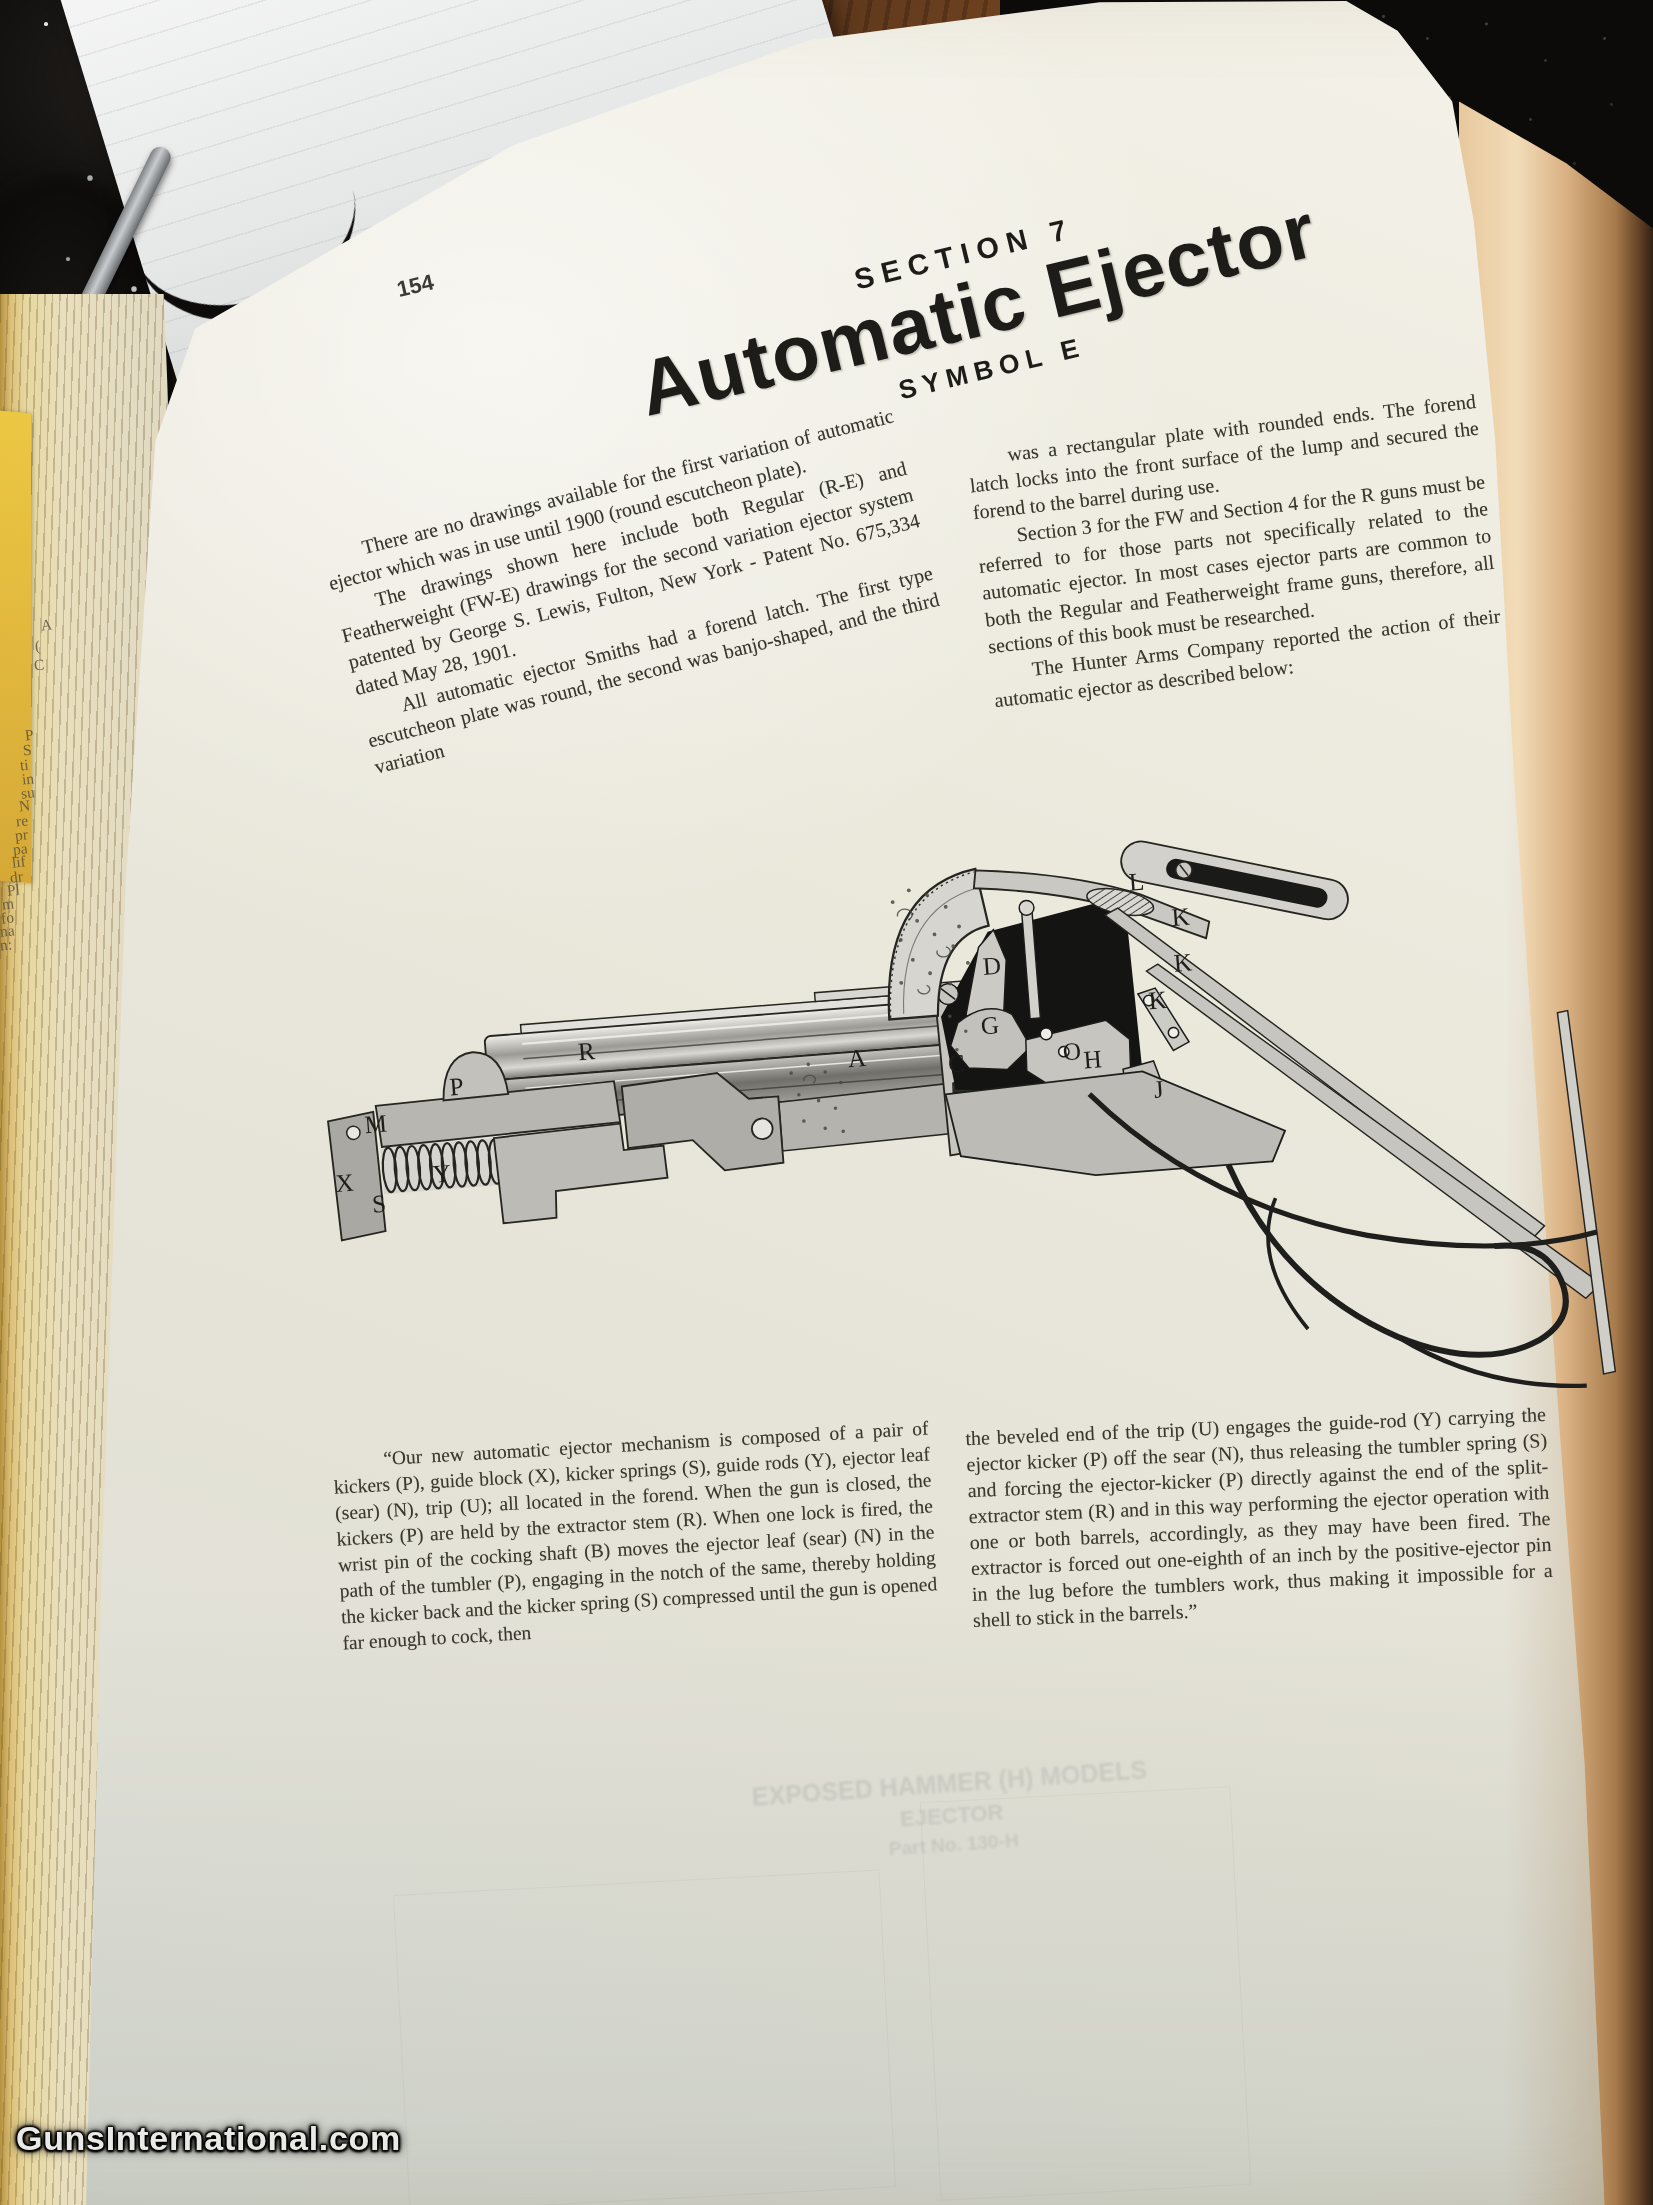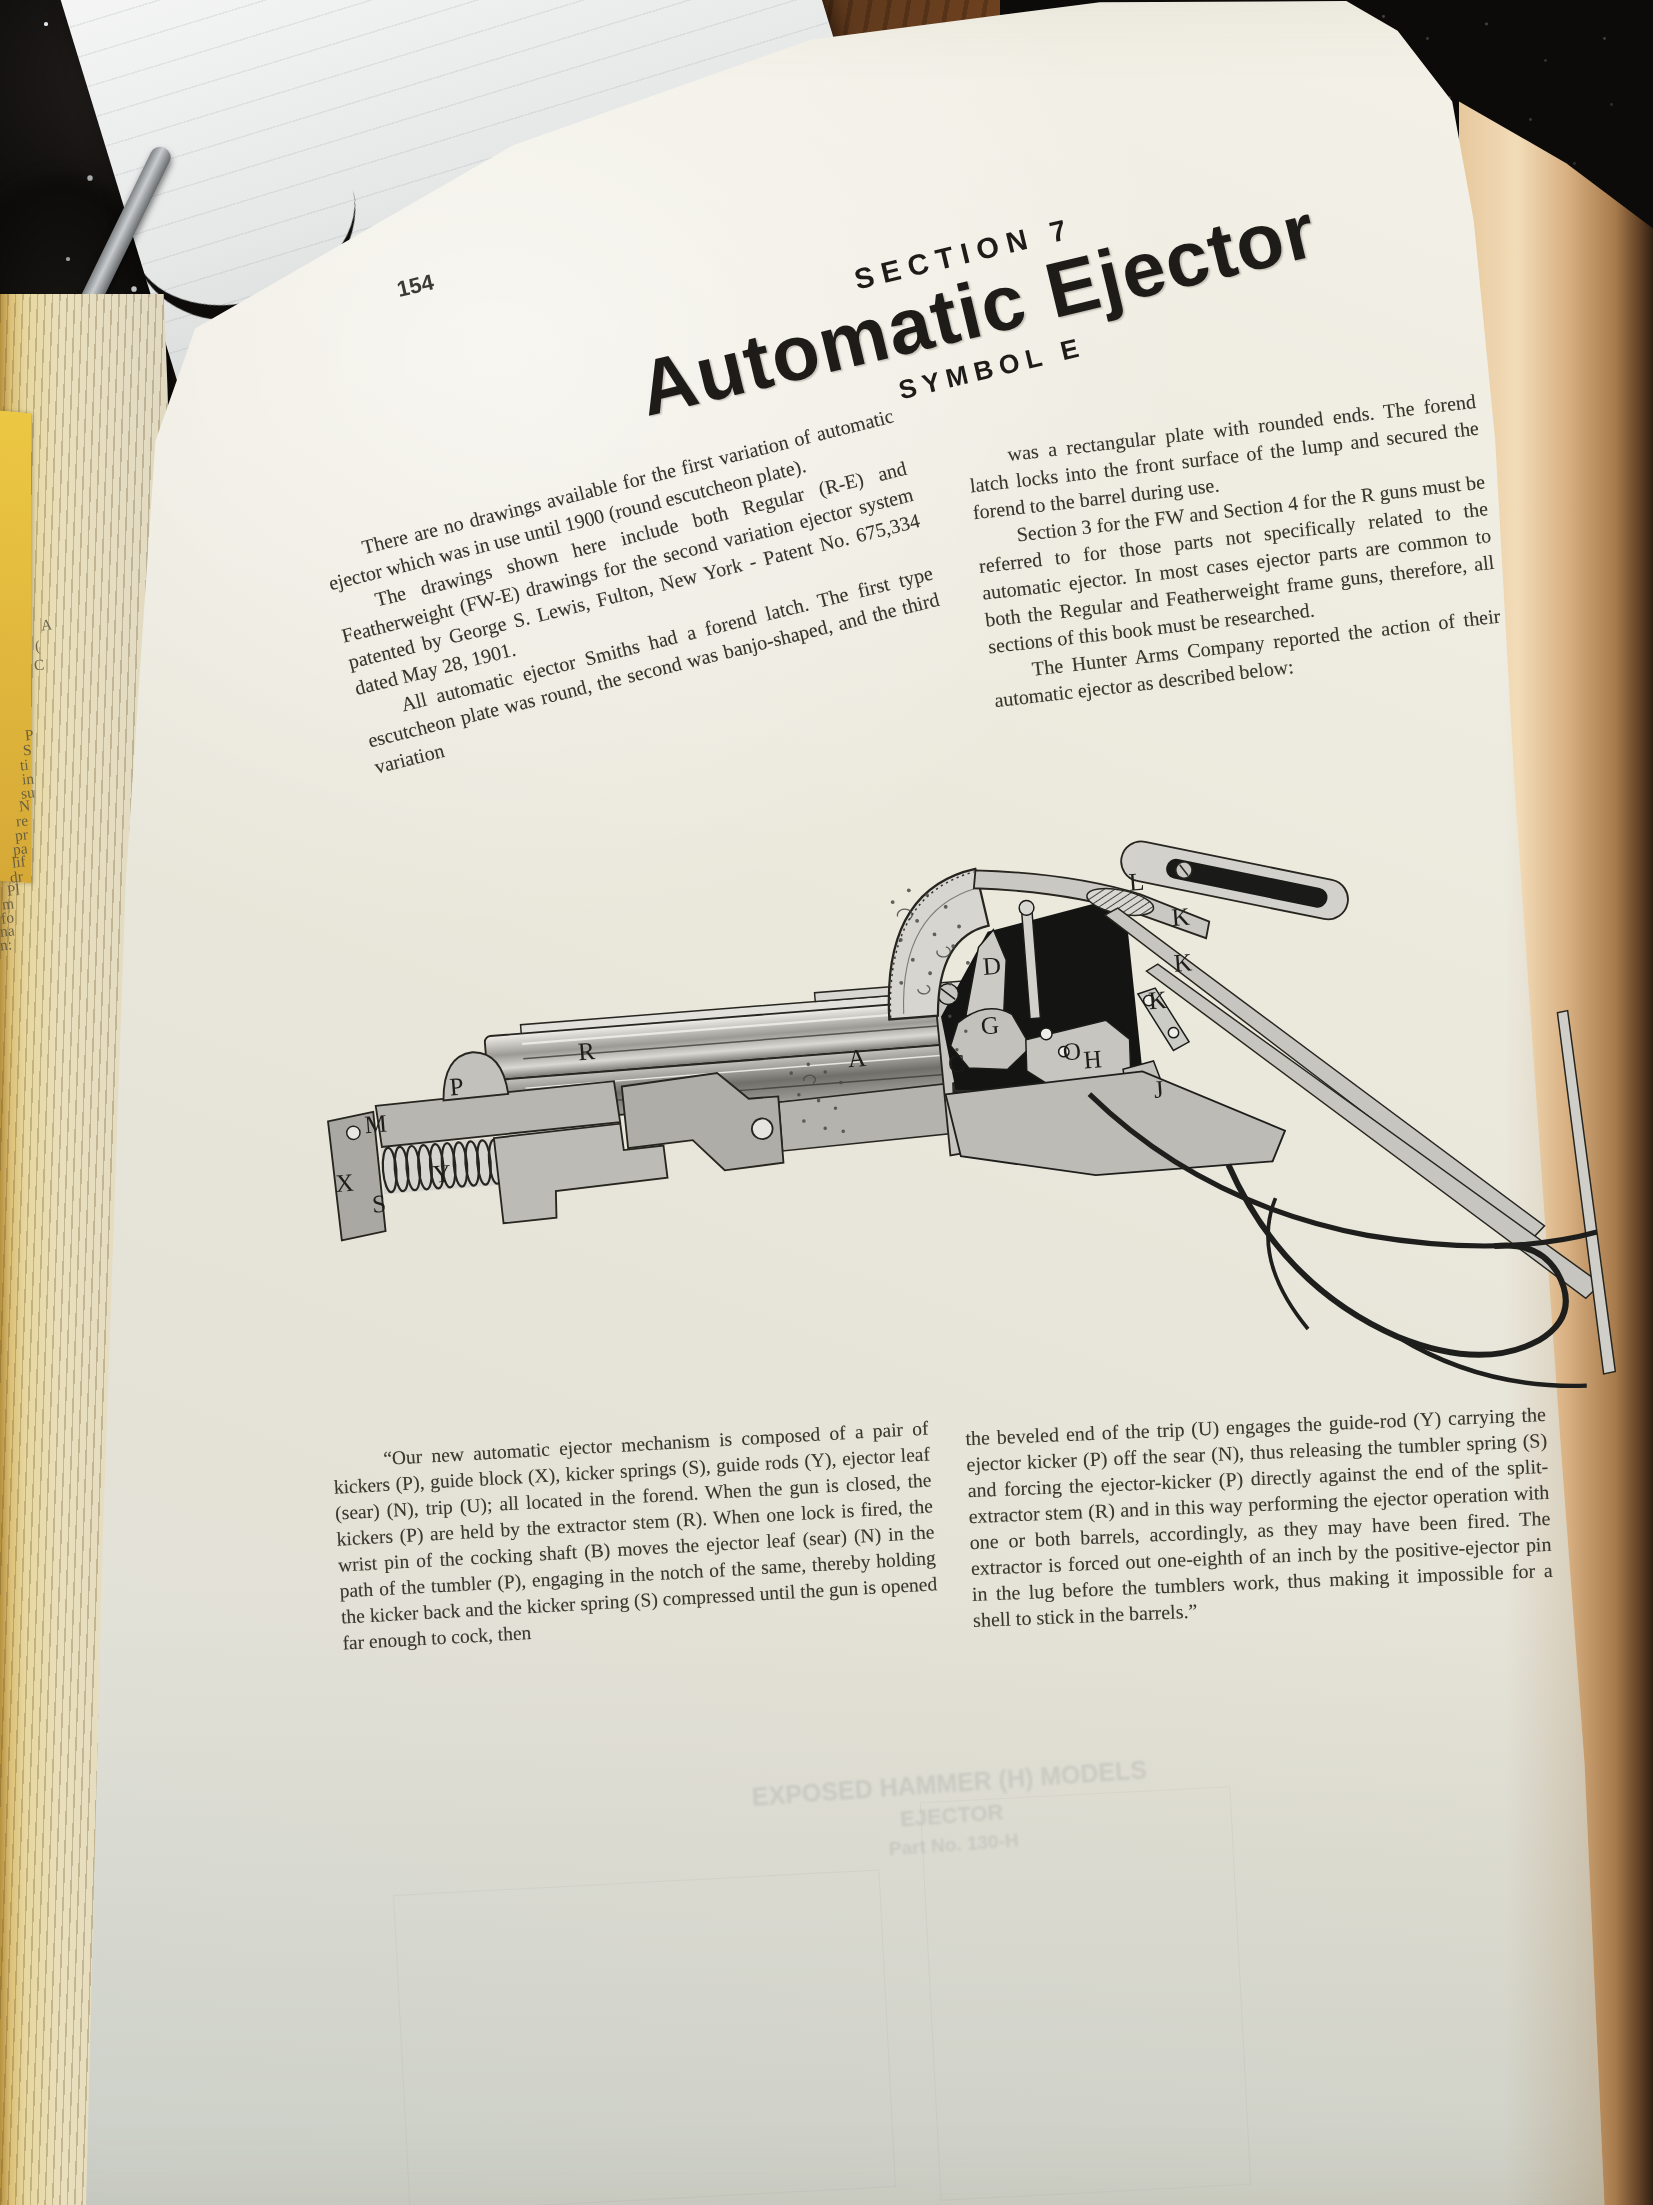--- a/index.html
+++ b/index.html
@@ -341,15 +341,16 @@
   </div>
 
   <div class="abs ghost">
     <div class="g1">EXPOSED HAMMER (H) MODELS</div>
     <div class="g2">EJECTOR</div>
     <div class="g3">Part No. 130-H</div>
   </div>
   <div class="abs ghostbox gb1"></div>
   <div class="abs ghostbox gb2"></div>
 
+  <div class="abs watermark">GunsInternational.com</div>
 
 </div>
 
 
 </body></html>

